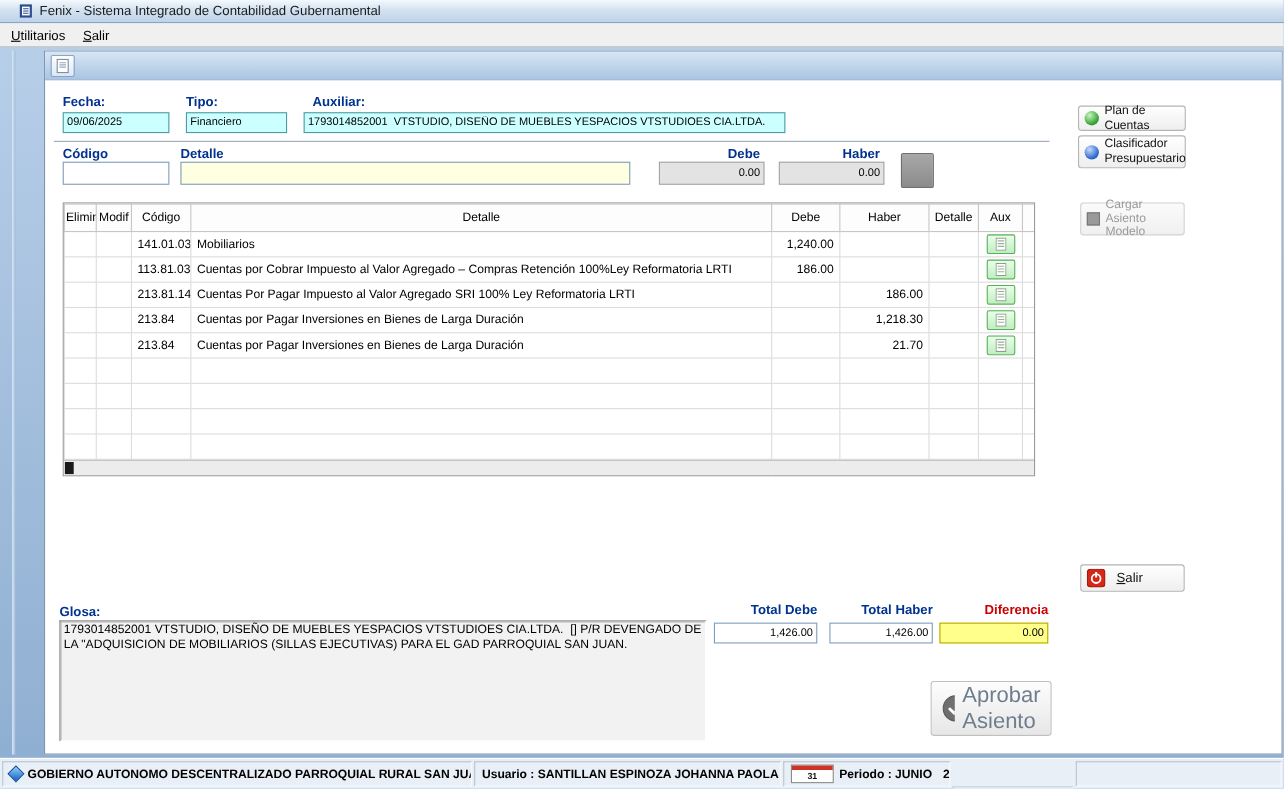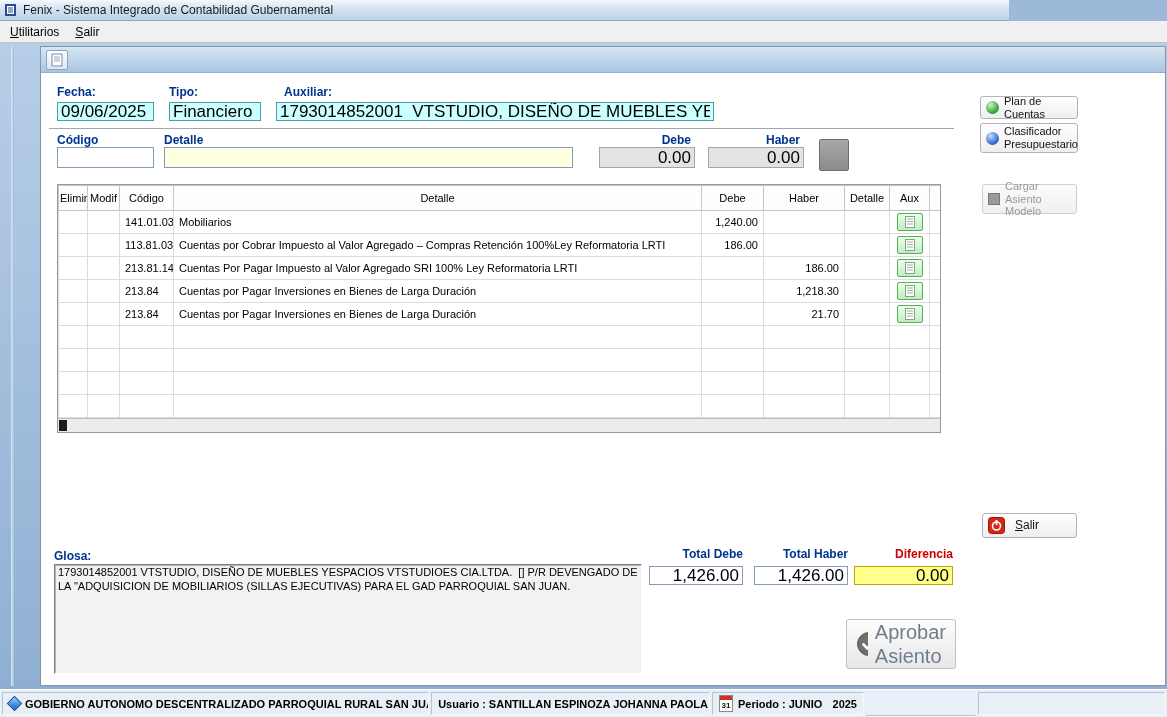--- a/index.html
+++ b/index.html
@@ -5,24 +5,24 @@
   * { box-sizing: border-box; }
   html,body { margin:0; padding:0; }
   body {
     width:1167px; height:717px; position:relative; overflow:hidden;
     font-family:"Liberation Sans", sans-serif; font-size:12px;
     background:#9db9d9;
   }
 
   
   .titlebar {
-    position:absolute; left:0; top:0; width:1009px; height:21px;
+    position:absolute; left:0; top:0; width:1167px; height:21px;
     background:linear-gradient(#f4f9fd,#d3e2f1 45%,#bdd3e9);
     border-bottom:1px solid #8aa4c2;
-    display:flex; align-items:center; gap:5px; padding:0 4px;
+    display:flex; align-items:center; gap:5px; padding:0 17px;
   }
   .titlebar .title { font-size:12px; color:#1b1b1b; }
 
   
   .menubar {
     position:absolute; left:0; top:21px; width:1167px; height:22px;
     background:#f0f0f0; border-bottom:1px solid #c2c2c2;
     display:flex; align-items:center; padding-left:3px; gap:2px;
   }
   .menu-item { display:inline-block; padding:2px 7px; cursor:default; }
@@ -53,21 +53,21 @@
     border:1px solid #87a5c6; border-radius:2px;
     background:linear-gradient(#ffffff,#dbe8f5);
     display:flex; align-items:center; justify-content:center; padding:0;
   }
 
   .lbl { position:absolute; color:#00338f; font-weight:bold; font-size:12px; white-space:nowrap; }
   .lbl.red { color:#cc0000; }
   .lbl.right { text-align:right; }
 
   input.box, textarea.box {
-    position:absolute; font-family:inherit; font-size:17px;
+    position:absolute; font-family:inherit; font-size:10px;
     padding:1px 3px; outline:none;
   }
   .input-cyan  { background:#ccffff; border:1px solid #4f9ba3; }
   .input-plain { background:#ffffff; border:1px solid #7f9db9; }
   .input-yellow{ background:#ffffe1; border:1px solid #7f9db9; }
   .input-grey  { background:#e3e3e3; border:1px solid #a5a5a5; text-align:right; }
   .input-total { background:#ffffff; border:1px solid #7f9db9; text-align:right; }
   .input-dif   { background:#ffff8c; border:1px solid #b8a800; text-align:right; }
 
   .hline { position:absolute; left:8px; top:81px; width:905px; border-top:1px solid #9aa8b8; }
@@ -149,21 +149,21 @@
     display:flex; align-items:center; gap:5px; padding:0 6px;
     border:1px solid; border-color:#b9c3cf #f6f9fc #f6f9fc #b9c3cf;
     overflow:hidden; white-space:nowrap;
   }
   .sb-diamond {
     width:11px; height:11px; flex:0 0 auto;
     background:linear-gradient(135deg,#8fd0ff,#1560c0);
     transform:rotate(45deg); border:1px solid #0c4a9a;
   }
   .cal-icon {
-    width:14px; height:17px; background:#fff; border:1px solid #8a8a8a;
+    width:39px; height:17px; background:#fff; border:1px solid #8a8a8a;
     position:relative; flex:0 0 auto; text-align:center;
   }
   .cal-icon .cal-top { position:absolute; left:0; top:0; width:100%; height:4px; background:#cc3322; }
   .cal-icon .cal-day { position:absolute; left:0; top:5px; width:100%; font-size:8px; font-weight:bold; color:#111; line-height:10px; }
   .sb-spacer { flex:1; }
 </style>
 </head>
 <body>
 
 <div class="titlebar">

